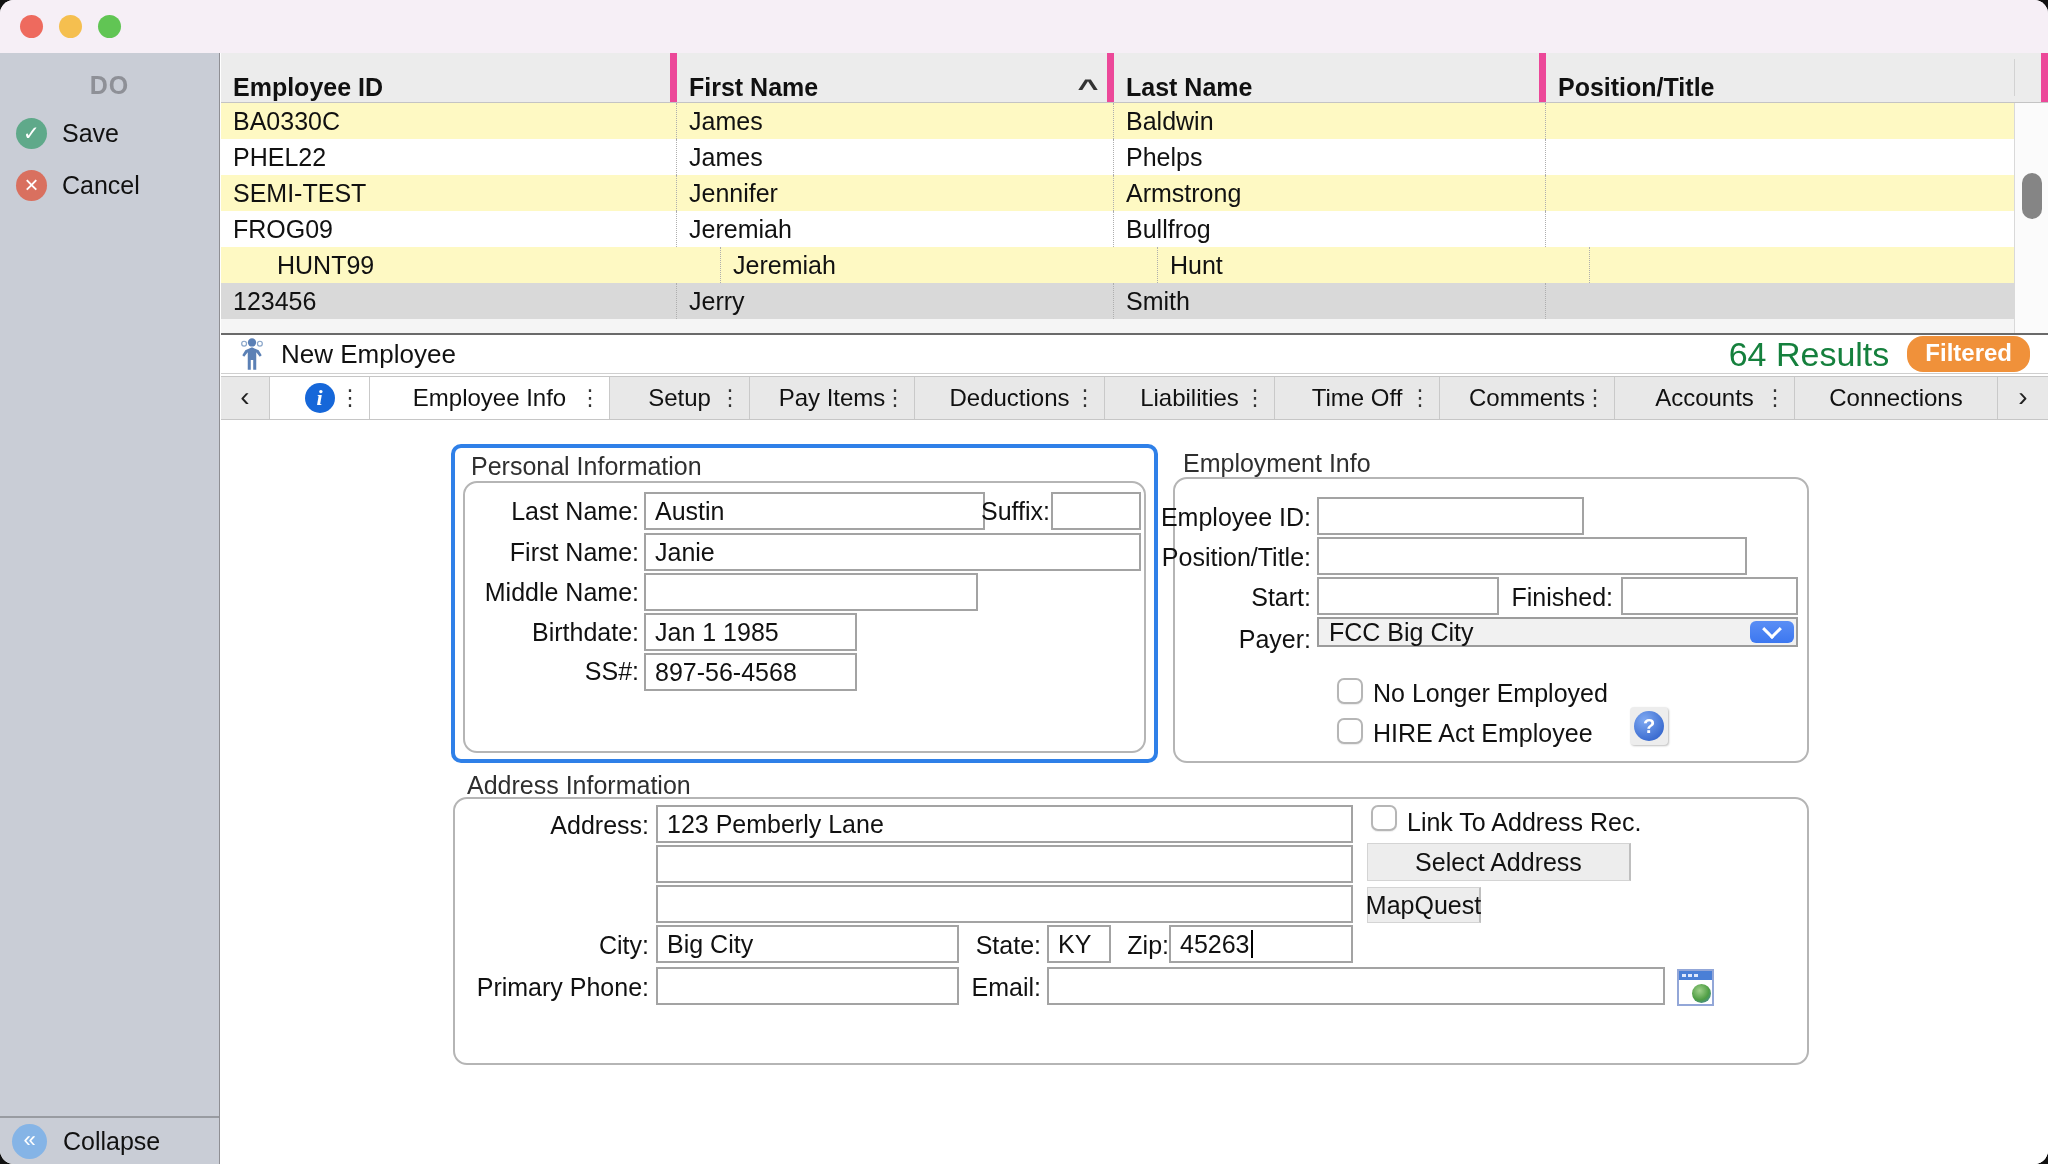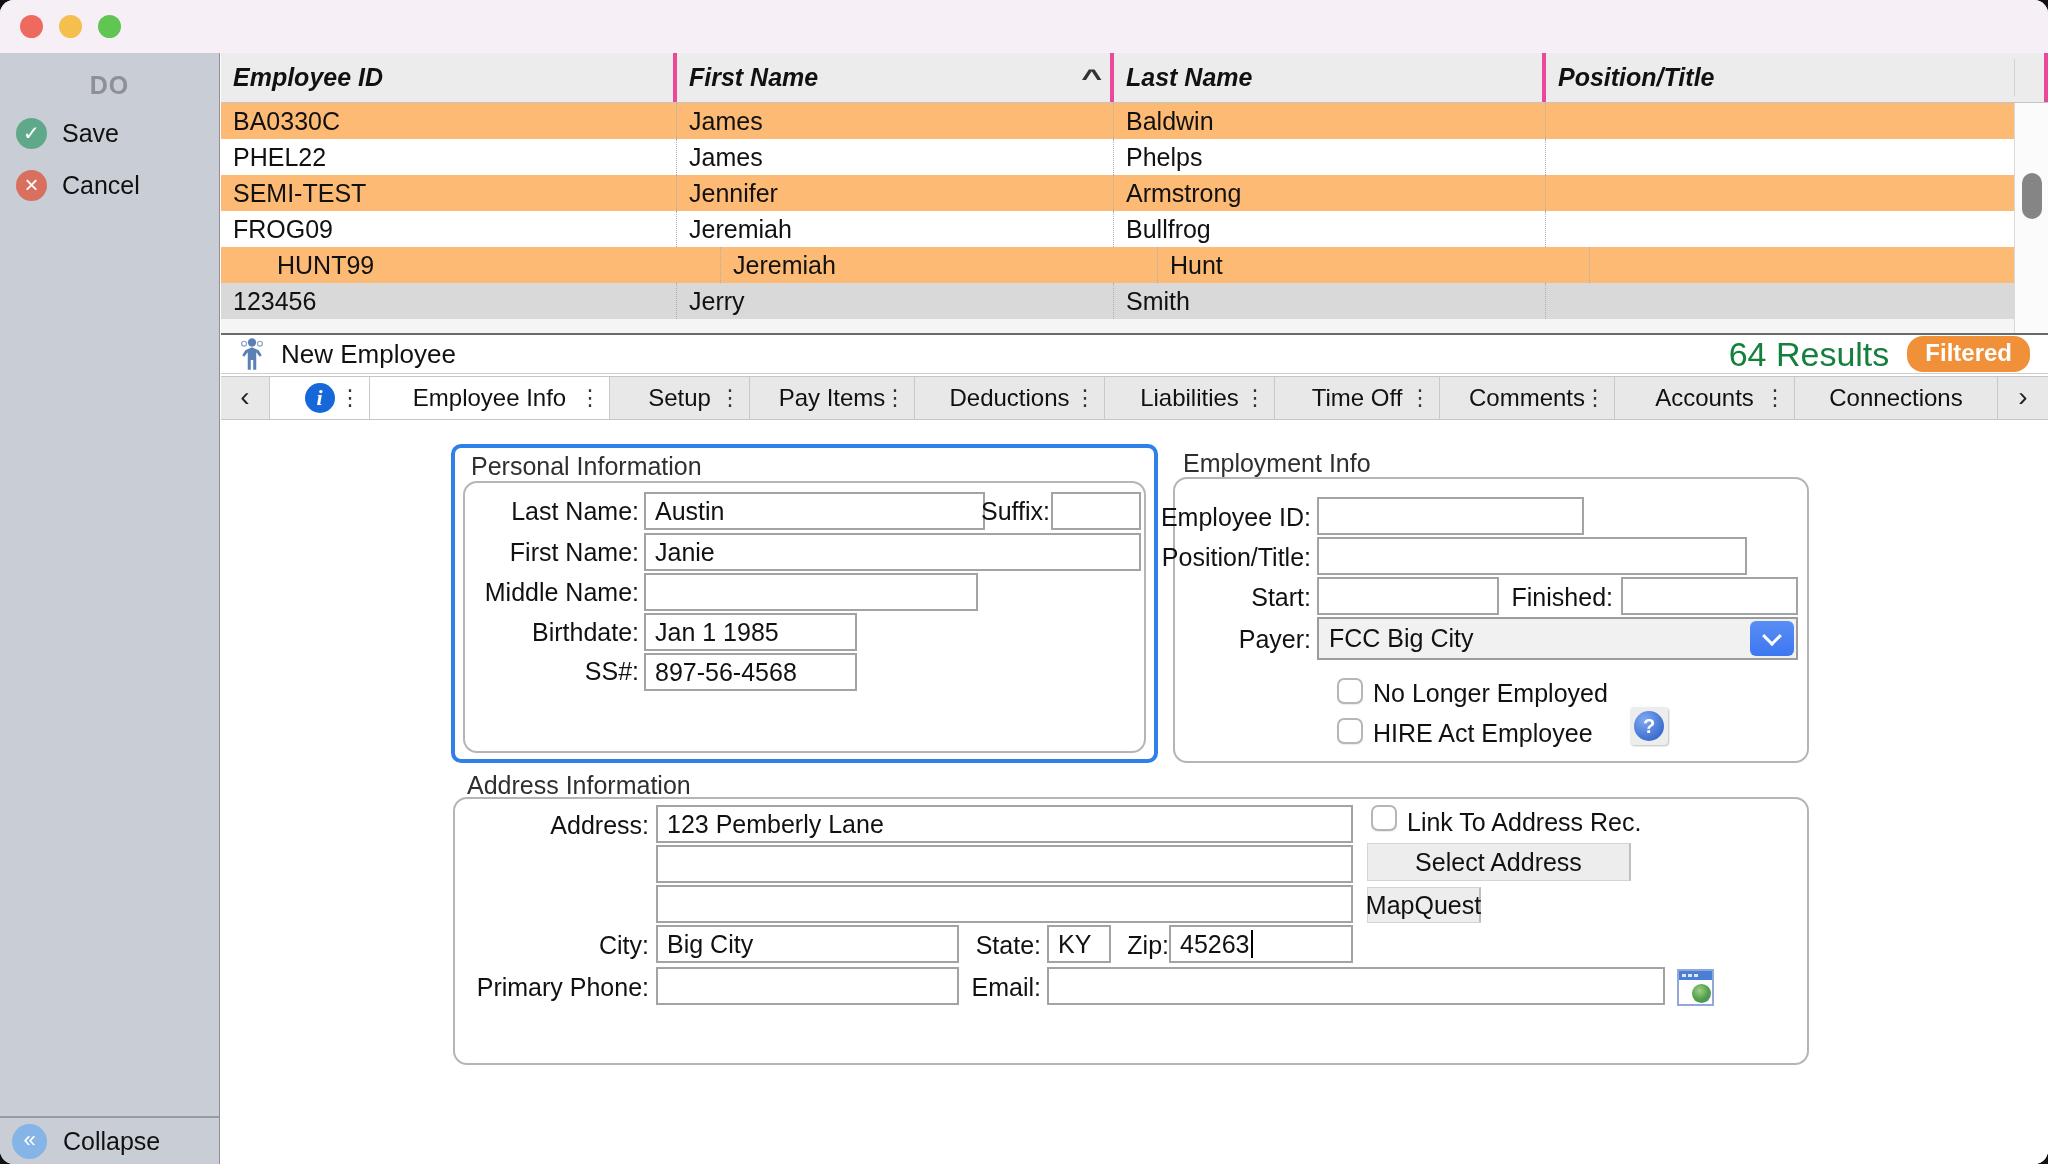--- a/index.html
+++ b/index.html
@@ -23,27 +23,27 @@
   .action-label { margin-left:15px; font-size:25px; color:#111; }
   #collapse-bar { position:absolute; left:0; right:0; bottom:0; height:48px; border-top:2px solid #989ba1; display:flex; align-items:center; padding-left:12px; }
   #collapse-circle { width:35px; height:35px; border-radius:50%; background:#85b4e6; color:#fff; font-size:22px; display:flex; align-items:center; justify-content:center; padding-bottom:2px; }
   #collapse-label { margin-left:16px; font-size:25px; color:#111; }
 
   
   #main { position:absolute; left:221px; top:53px; right:0; bottom:0; background:#fff; }
 
   
   #table-header { position:absolute; left:0; top:0; width:1827px; height:50px; background:#ececec; display:flex; border-bottom:1px solid #c4c4c4; }
-  .th { display:flex; align-items:center; padding:0 12px; font-size:25px; font-weight:bold; color:#111; border-right:4px solid #ec4899;font-style:italic; }
+  .th { display:flex; align-items:flex-end; padding:0 12px; font-size:25px; font-weight:bold; color:#111; border-right:7px solid #ec4899; }
   .th:last-child { border-right:none; }
   .th .sort-ind { margin-left:auto; font-size:24px; font-weight:bold; color:#333; transform:scaleX(1.5); }
   #th-div-scroll { position:absolute; right:33px; top:6px; bottom:6px; width:1px; background:#d2d2d2; }
   #table-body { position:absolute; left:0; top:50px; width:1793px; height:230px; overflow:hidden; }
   .trow { display:flex; height:36px; }
-  .trow.odd { background:#fdba74; }
+  .trow.odd { background:#fef9c3; }
   .trow.even { background:#ffffff; }
   .trow.selected { background:#d9d9d9; }
   .trow.sliver { background:#f5f5f5; height:14px; }
   .td { display:flex; align-items:center; padding:0 12px; font-size:25px; color:#111; border-right:1px dotted #aeaeae; overflow:hidden; white-space:nowrap; }
   .td:last-child { border-right:none; }
   #table-scrollbar { position:absolute; right:0; top:50px; width:34px; height:230px; background:#fbfbfb; border-left:1px solid #d9d9d9; }
   #scroll-thumb { position:absolute; left:7px; top:70px; width:20px; height:46px; background:#858585; border-radius:10px; }
   #table-bottom-border { position:absolute; left:0; top:280px; width:1827px; height:2px; background:#6a6a6a; }
 
   
@@ -67,21 +67,21 @@
 
   .group-label { position:absolute; font-size:25px; color:#2f2f2f; }
   .group-box { position:absolute; border:2px solid #b5b5b5; border-radius:14px; background:#fff; }
   .fld-label { position:absolute; font-size:25px; color:#111; text-align:right; }
   .fld-input { position:absolute; border:2px solid #a3a3a3; background:#fff; font-size:25px; color:#111; padding:0 9px; font-family:inherit; outline:none; }
 
   #focus-ring { position:absolute; left:230px; top:23px; width:707px; height:319px; border:4px solid #2f80e8; border-radius:10px; background:#fff; }
   #pi-box { position:absolute; left:8px; right:8px; top:33px; bottom:6px; border:2px solid #b5b5b5; border-radius:14px; }
 
   
-  #payer-combo { position:absolute; left:1096px; top:196px; width:481px; height:43px; background:#f1f1f1; border:2px solid #9c9c9c; display:flex; align-items:center; }
+  #payer-combo { position:absolute; left:1096px; top:196px; width:481px; height:30px; background:#f1f1f1; border:2px solid #9c9c9c; display:flex; align-items:center; }
   #payer-value { font-size:25px; color:#111; padding-left:10px; }
   #payer-button { position:absolute; right:2px; top:2px; bottom:2px; width:44px; background:linear-gradient(#5a8ef5,#3c77f0); border-radius:6px; display:flex; align-items:center; justify-content:center; }
   .chevron-down { width:14px; height:14px; border-left:3px solid #fff; border-bottom:3px solid #fff; transform:rotate(-45deg) translate(2px,-2px); }
 
   .checkbox { position:absolute; width:26px; height:26px; background:#fff; border:2px solid #b6b6b6; border-radius:7px; box-shadow:0 1px 1px rgba(0,0,0,0.08); }
   .cb-label { position:absolute; font-size:25px; color:#111; }
 
   #help-button { position:absolute; left:1409px; top:286px; width:38px; height:38px; background:#ededed; border-radius:4px; box-shadow:1px 1px 2px rgba(0,0,0,0.25); display:flex; align-items:center; justify-content:center; }
   #help-glyph { width:30px; height:30px; border-radius:50%; background:radial-gradient(circle at 35% 30%, #7fa9f2, #2457c4); color:#fff; font-size:20px; font-weight:bold; display:flex; align-items:center; justify-content:center; }
 

